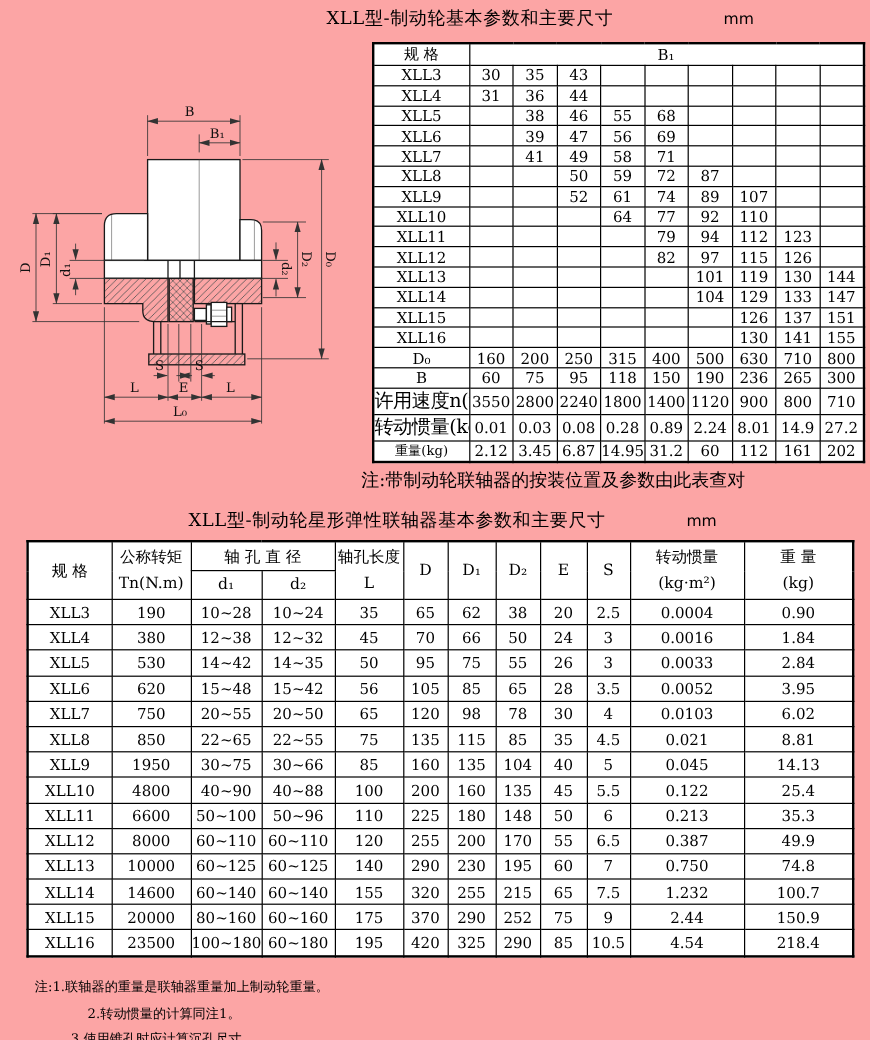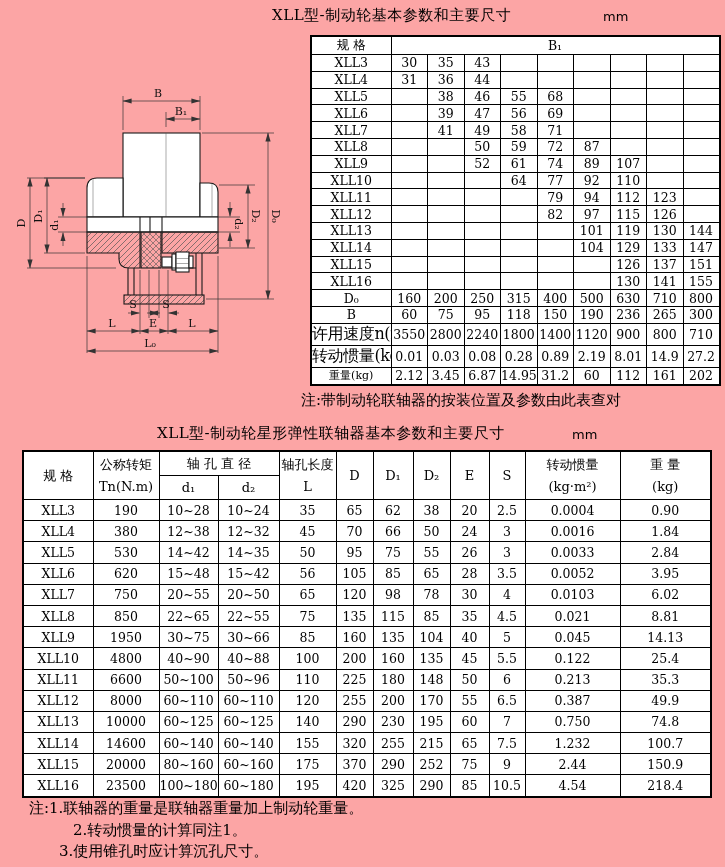--- a/index.html
+++ b/index.html
@@ -15,21 +15,21 @@
   #t1 .spec{font-size:12.5px;}
   #t1 .mid{font-size:11px;}
   #t1 .tight{font-size:16px;letter-spacing:-.4px;}
   #t2{left:22px;top:450px;width:688px;border:2px solid #000;}
   #t2 th,#t2 td{border:1px solid #000;text-align:center;vertical-align:middle;
       font-size:12.5px;font-weight:normal;padding:0;white-space:nowrap;overflow:hidden;}
   #t2 thead th{font-size:13px;height:23px;}
   #t2 tbody td{height:20.2px;}
   #t2 .h2l div{line-height:22px;}
   .note1{font-size:15px;white-space:nowrap;}
-  .fnote{font-size:15px;white-space:nowrap;}
+  .fnote{font-size:11px;white-space:nowrap;margin-top:16px;}
   svg .o{stroke:#1a1a1a;stroke-width:1.1;fill:none;}
   svg .of{stroke:#1a1a1a;stroke-width:1.1;fill:#fff;}
   svg .thin{stroke:#555;stroke-width:.5;fill:none;}
   svg .d{stroke:#333;stroke-width:.7;fill:none;}
   svg text{font-family:"DejaVu Serif","Liberation Serif",serif;font-size:11px;fill:#111;text-anchor:middle;}
 </style>
 </head>
 <body>
 
 <div class="page">
@@ -345,21 +345,21 @@
           <td>800</td>
           <td>710</td>
         </tr>
         <tr>
           <td class="spec tight">转动惯量(kg/m²)</td>
           <td>0.01</td>
           <td>0.03</td>
           <td>0.08</td>
           <td>0.28</td>
           <td>0.89</td>
-          <td>2.19</td>
+          <td>2.24</td>
           <td>8.01</td>
           <td>14.9</td>
           <td>27.2</td>
         </tr>
         <tr>
           <td class="spec mid">重量(kg)</td>
           <td>2.12</td>
           <td>3.45</td>
           <td>6.87</td>
           <td>14.95</td>

